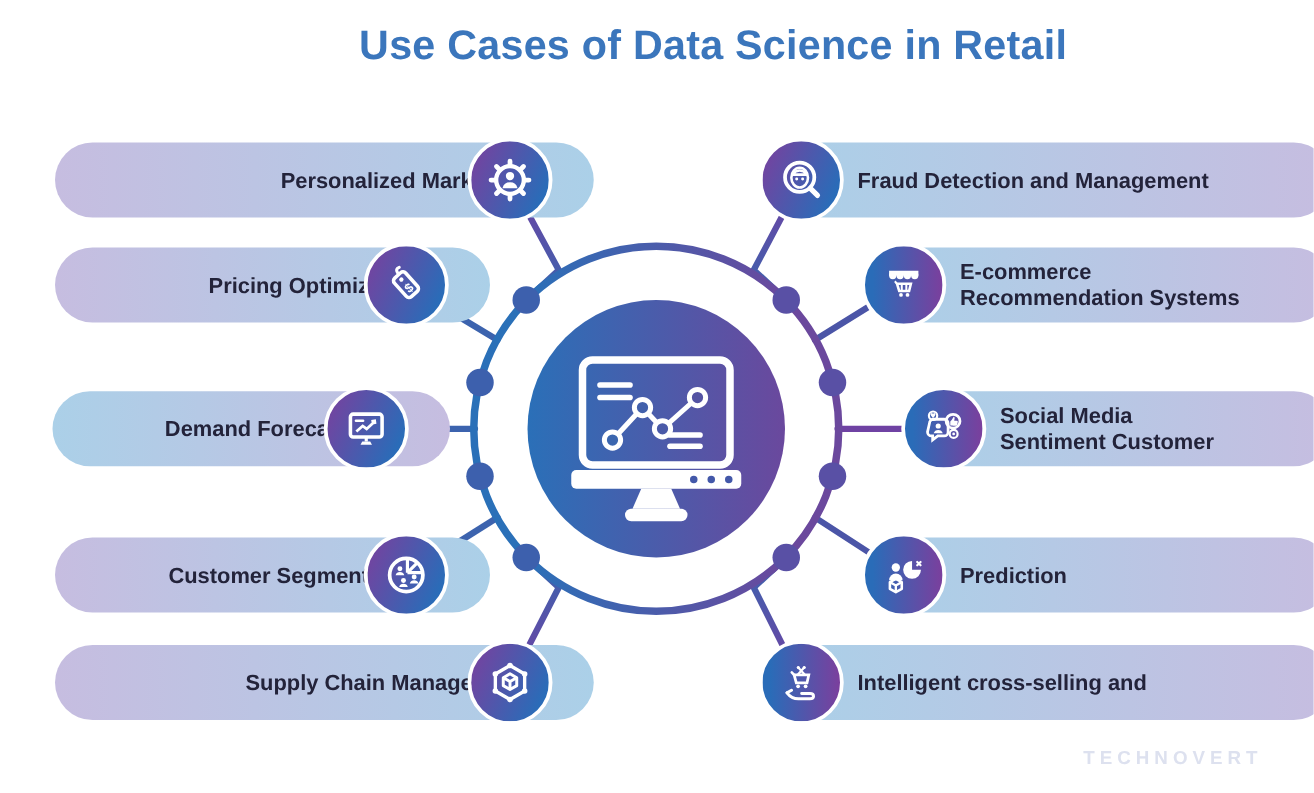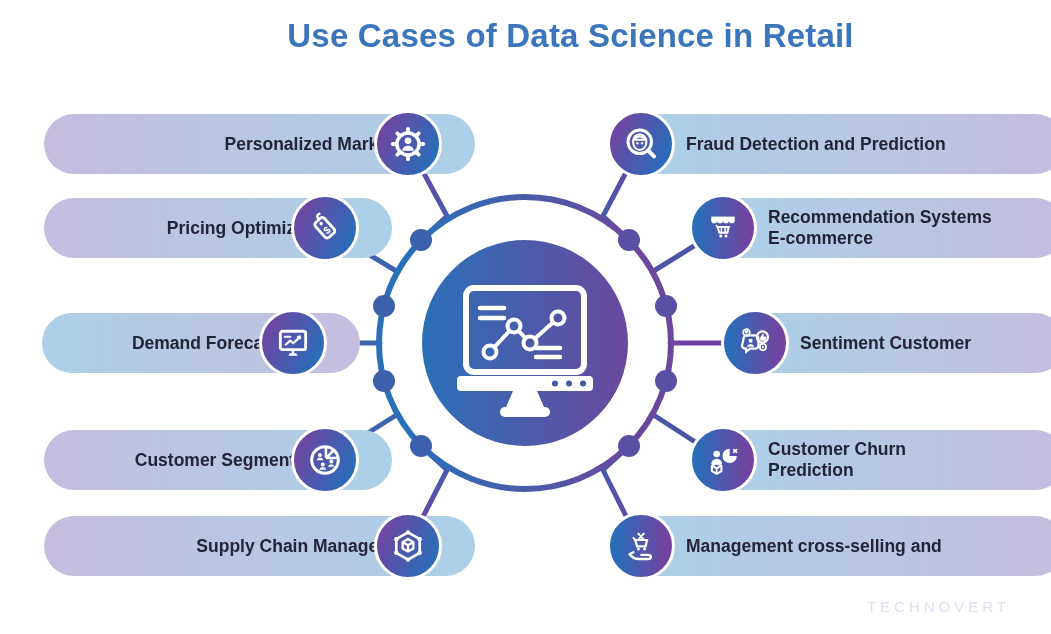--- a/index.html
+++ b/index.html
@@ -13,21 +13,21 @@
   .pill-blue-lav{background:linear-gradient(90deg,var(--pill-blue,#abd0e8) 0%,var(--pill-lavender,#c6bde0) 100%);}
   .pill-left{justify-content:flex-end;padding-right:55px;text-align:right;}
   .pill-right{justify-content:flex-start;padding-left:57px;text-align:left;}
   .pill-text{font-size:17.5px;font-weight:600;color:var(--text-dark,#23233a);line-height:21px;}
   .pill-text span{display:block;}
   .badge{position:absolute;width:68px;height:68px;box-sizing:border-box;border:3.5px solid #fff;
          border-radius:50%;z-index:3;display:flex;align-items:center;justify-content:center;}
   .grad-pb{background:linear-gradient(115deg,var(--icon-purple,#7b3f9d) 0%,var(--icon-blue,#2a6cb8) 85%);}
   .grad-bp{background:linear-gradient(90deg,var(--icon-blue,#2a6cb8) 10%,var(--icon-purple,#7b3f9d) 100%);}
   .badge svg{display:block;}
-  .watermark{position:absolute;right:41px;top:598px;font-size:15px;font-weight:400;
+  .watermark{position:absolute;right:41px;top:598px;font-size:15px;font-weight:700;
              letter-spacing:4px;color:var(--watermark-gray,#dde1ef);z-index:2;}
 </style>
 </head>
 <body>
 
 <div class="canvas">
 
   <h1 class="title">Use Cases of Data Science in Retail</h1>
 
   <svg class="wires" width="1051" height="634" viewBox="0 0 1051 634">
@@ -129,44 +129,44 @@
   </div>
   <div class="pill pill-left pill-lav-blue" style="left:44px;top:516px;width:376px;">
     <div class="pill-text">
       <span>Supply Chain Management</span>
         <span></span>
     </div>
   </div>
 
   <div class="pill pill-right pill-blue-lav" style="left:629px;top:114px;width:379px;">
     <div class="pill-text">
-      <span>Fraud Detection and Prediction</span>
+      <span>Fraud Detection and Management</span>
         <span></span>
     </div>
   </div>
   <div class="pill pill-right pill-blue-lav" style="left:711px;top:198px;width:297px;">
     <div class="pill-text">
-      <span>Recommendation Systems</span>
-        <span>E-commerce</span>
+      <span>E-commerce</span>
+        <span>Recommendation Systems</span>
     </div>
   </div>
   <div class="pill pill-right pill-blue-lav" style="left:743px;top:313px;width:265px;">
     <div class="pill-text">
+      <span>Social Media</span>
         <span>Sentiment Customer</span>
     </div>
   </div>
   <div class="pill pill-right pill-blue-lav" style="left:711px;top:430px;width:297px;">
     <div class="pill-text">
-      <span>Customer Churn</span>
         <span>Prediction</span>
     </div>
   </div>
   <div class="pill pill-right pill-blue-lav" style="left:629px;top:516px;width:379px;">
     <div class="pill-text">
-      <span>Management cross-selling and</span>
+      <span>Intelligent cross-selling and</span>
     </div>
   </div>
 
   <div class="badge grad-pb" style="left:374px;top:110px;">
     <svg viewBox="0 0 24 24" width="38" height="38">
       <g stroke="#fff" stroke-width="2.4" stroke-linecap="round">
         <path d="M12 2.4V4.6M12 19.4v2.2M2.4 12h2.2M19.4 12h2.2M5.2 5.2l1.6 1.6M17.2 17.2l1.6 1.6M5.2 18.8l1.6-1.6M17.2 6.8l1.6-1.6"></path>
       </g>
       <circle cx="12" cy="12" r="7" fill="none" stroke="#fff" stroke-width="2.2"></circle>
       <circle cx="12" cy="10" r="2.1" fill="#fff"></circle>

